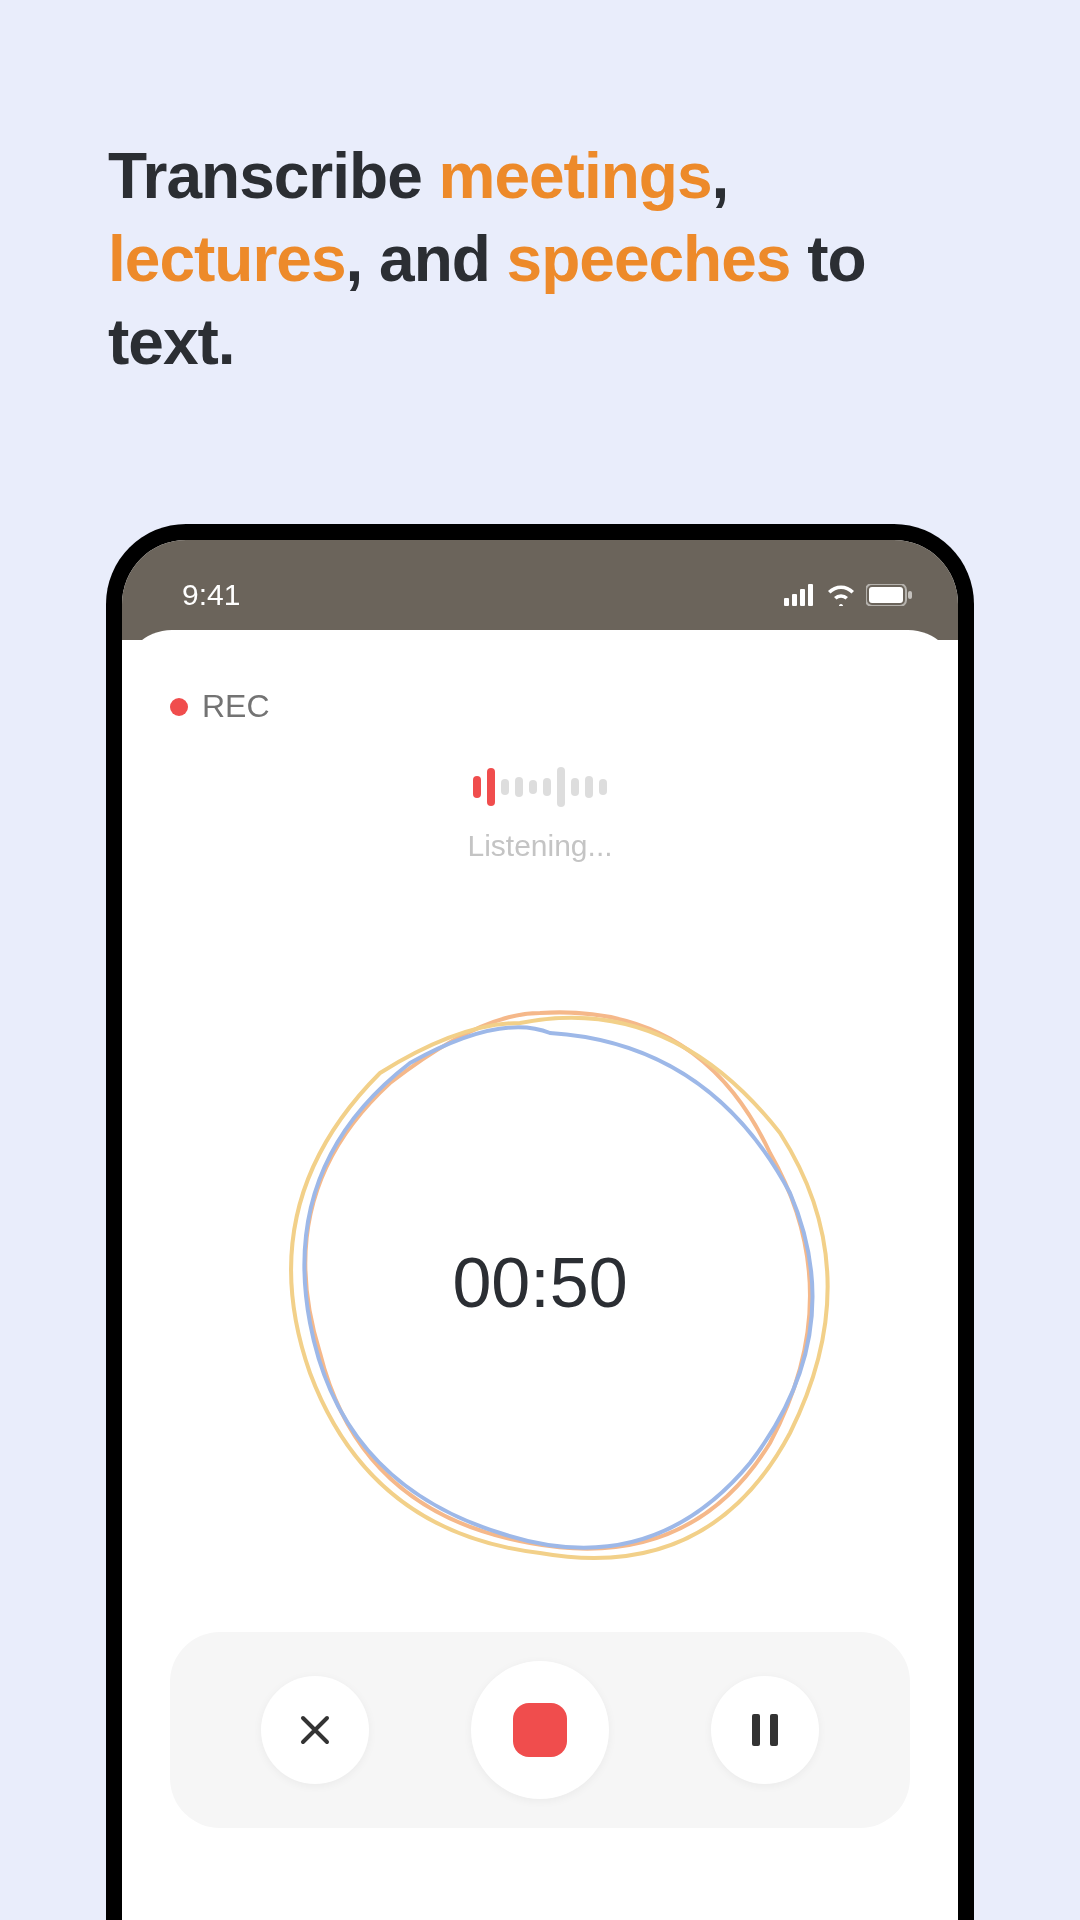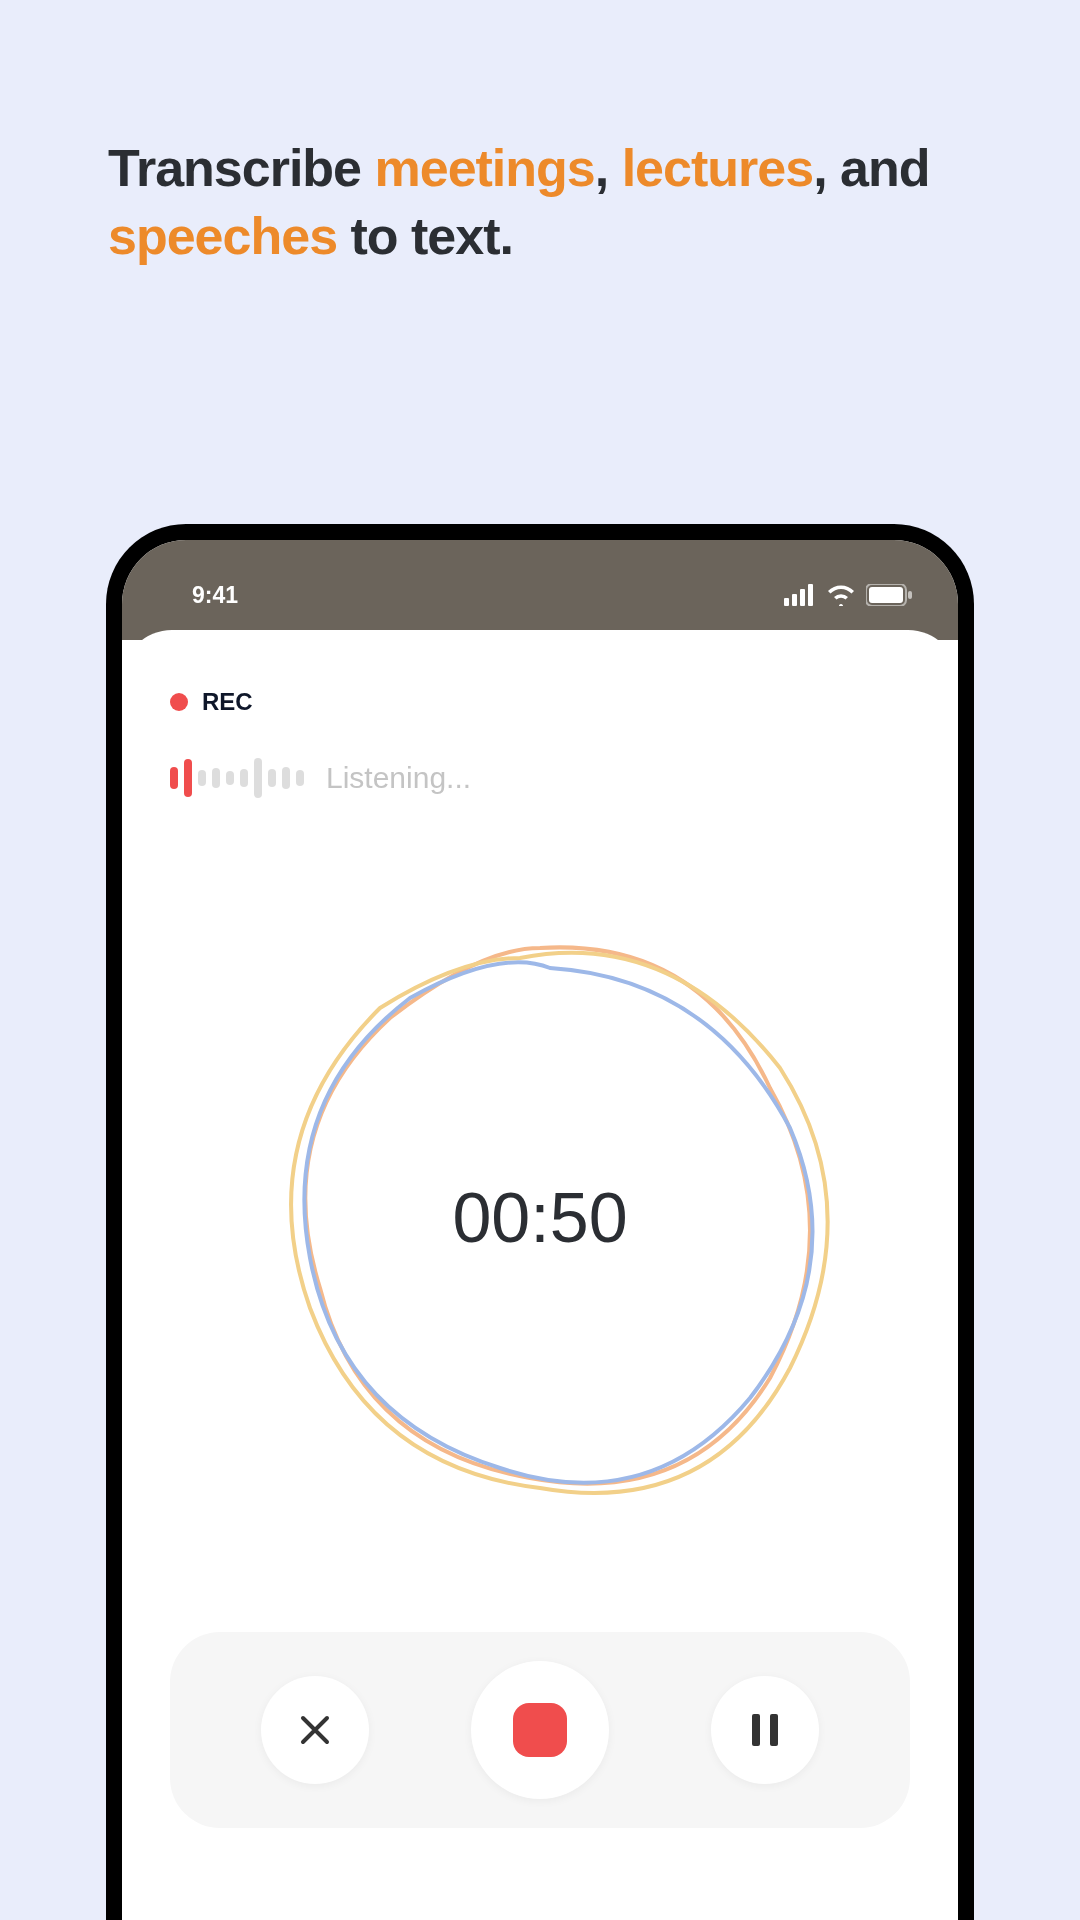--- a/index.html
+++ b/index.html
@@ -13,21 +13,21 @@
       background: #e9edfb;
       font-family: -apple-system, BlinkMacSystemFont, 'Segoe UI', sans-serif;
       position: relative;
       overflow: hidden;
     }
     .headline {
       position: absolute;
       top: 135px;
       left: 108px;
       right: 108px;
-      font-size: 52px;
+      font-size: 64px;
       font-weight: 700;
       line-height: 1.3;
       color: #2b2e33;
       letter-spacing: -1px;
     }
     .headline .orange {
       color: #ed8a2a;
     }
     .phone-frame {
       position: absolute;
@@ -50,23 +50,23 @@
     .status-bar {
       height: 100px;
       background: #6b645b;
       display: flex;
       justify-content: space-between;
       align-items: center;
       padding: 10px 46px 0;
       color: #fff;
     }
     .status-time {
-      font-size: 23px;
-      font-weight: 700;
-      margin-left: 24px;
+      font-size: 30px;
+      font-weight: 400;
+      margin-left: 14px;
     }
     .status-icons {
       display: flex;
       align-items: center;
       gap: 10px;
     }
     .content-area {
       background: #fff;
       border-radius: 50px 50px 0 0;
       margin-top: -10px;
@@ -80,29 +80,30 @@
       gap: 14px;
       margin-top: 10px;
     }
     .rec-dot {
       width: 18px;
       height: 18px;
       border-radius: 50%;
       background: #f04d4d;
     }
     .rec-label {
-      font-size: 24px;
-      font-weight: 700;
-      color: #0f172a;
+      font-size: 32px;
+      font-weight: 400;
+      color: #737373;
     }
     .listening-row {
       display: flex;
       align-items: center;
       gap: 22px;
       margin-top: 42px;
+      flex-direction: column;
     }
     .waveform {
       display: flex;
       align-items: center;
       gap: 6px;
     }
     .wave-bar {
       width: 8px;
       border-radius: 4px;
     }

